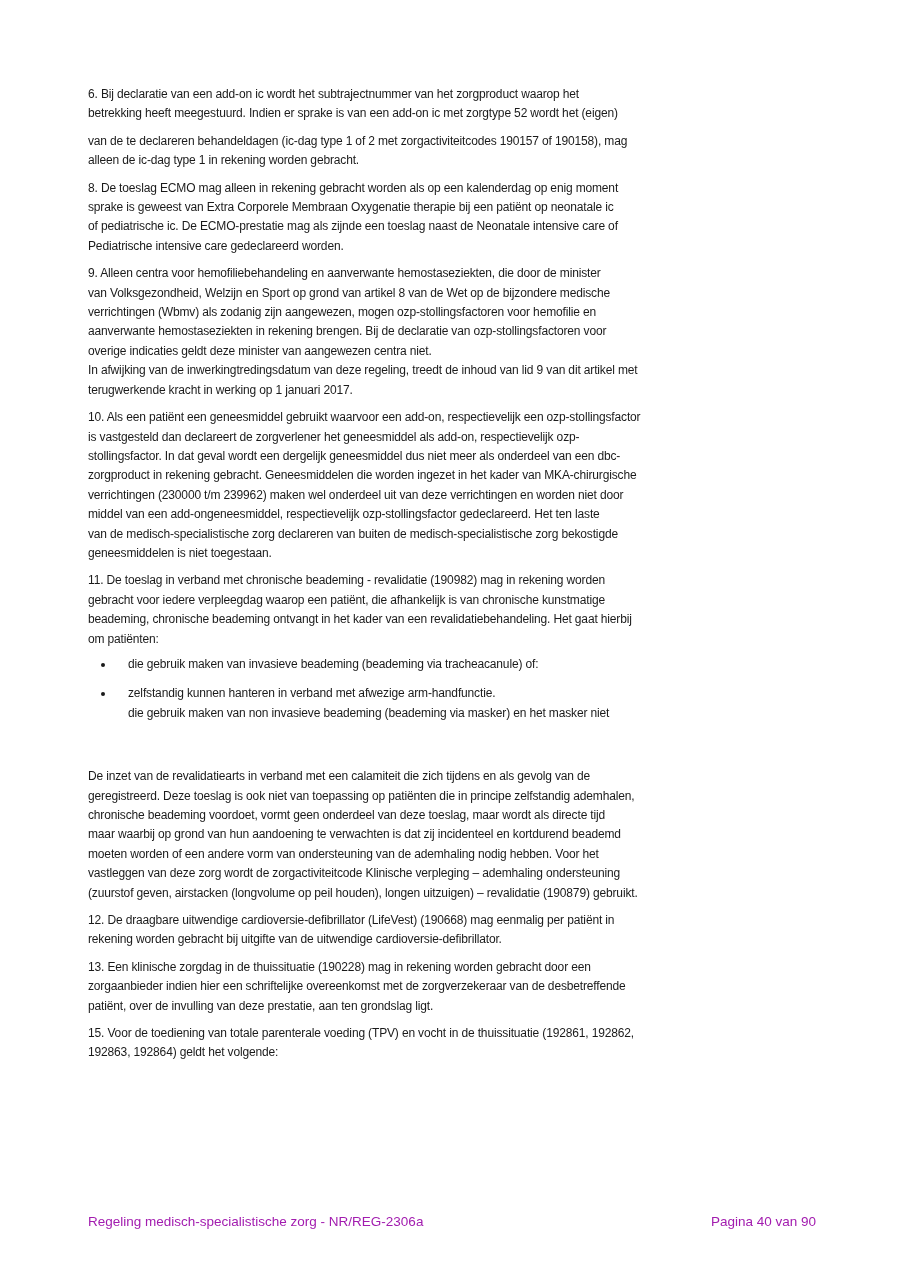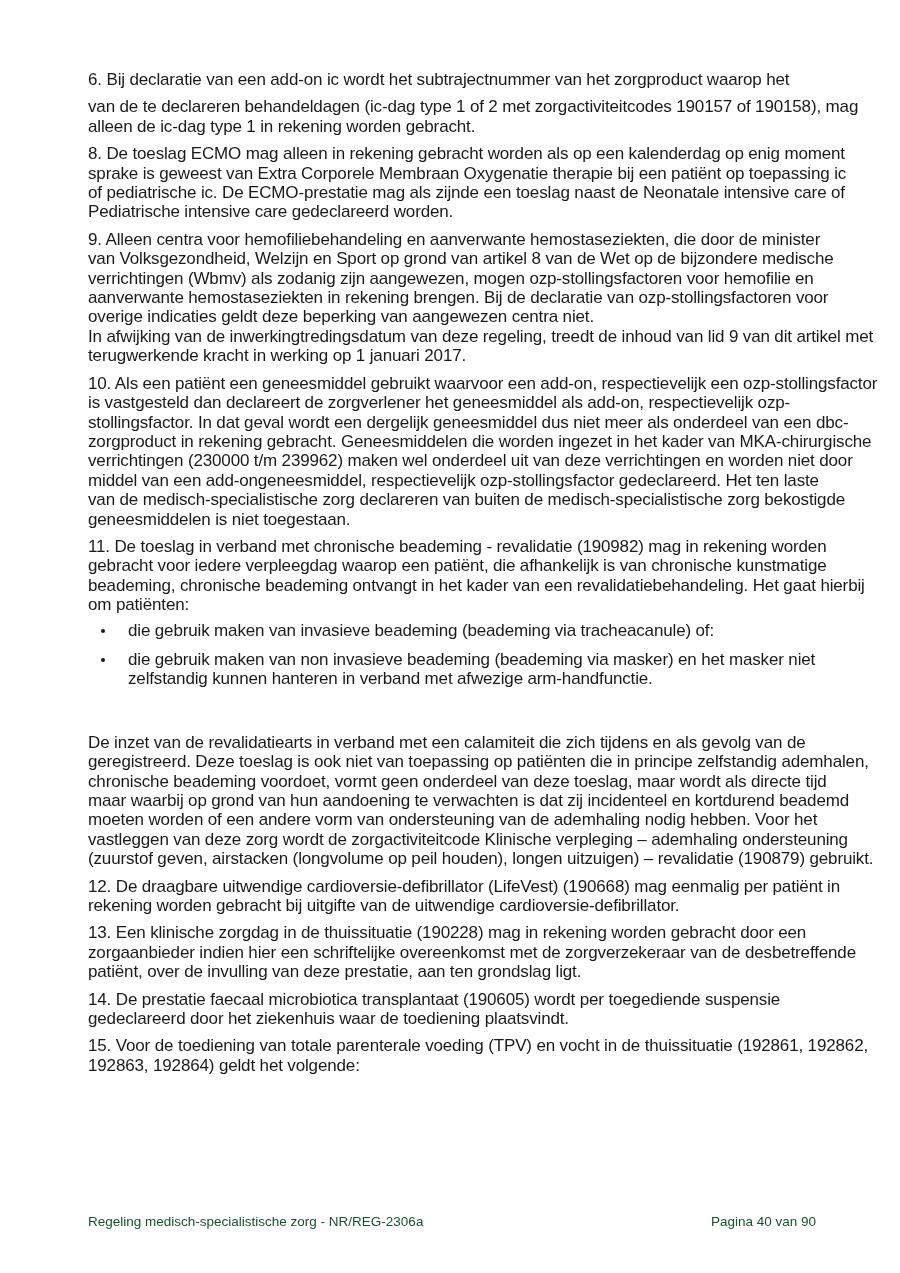--- a/index.html
+++ b/index.html
@@ -2,62 +2,63 @@
 <html><head>
   <meta charset="utf-8">
   <style>
     html, body { margin: 0; padding: 0; background: #ffffff; }
     body { width: 900px; height: 1273px; position: relative; overflow: hidden; }
     .page {
       position: absolute; left: 0; top: 0; width: 900px; height: 1273px; background: #ffffff;
       font-family: "Liberation Sans", sans-serif; color: #1a1a1a;
     }
     .content {
-      position: absolute; left: 88px; top: 70px; width: 740px;
-      font-size: 17px; line-height: 19.4px; letter-spacing: -0.15px;
+      position: absolute; left: 88px; top: 85px; width: 740px;
+      font-size: 12px; line-height: 19.4px; letter-spacing: -0.15px;
     }
     .para { margin: 0 0 8px 0; }
     .line { display: block; white-space: nowrap; }
     .bullets { list-style: none; margin: 6px 0 16px 0; padding: 0; }
     .bullet { position: relative; padding-left: 40px; margin-bottom: 10px; }
     .bullet-dot {
       position: absolute; left: 13px; top: 8px; width: 4px; height: 4px;
       border-radius: 50%; background: #1a1a1a;
     }
     .gap-after-list { height: 20px; }
     .footer {
       position: absolute; left: 88px; top: 1213px; width: 728px;
-      font-size: 13.5px; line-height: 18px; color: #14532d;
+      font-size: 13.5px; line-height: 18px; color: #a21caf;
       display: flex; justify-content: space-between;
     }
   </style>
 </head>
 <body>
 
 <div class="page">
   <div class="content" id="content">
       <div class="para">
         <span class="line">6. Bij declaratie van een add-on ic wordt het subtrajectnummer van het zorgproduct waarop het</span>
+        <span class="line">betrekking heeft meegestuurd. Indien er sprake is van een add-on ic met zorgtype 52 wordt het (eigen)</span>
       </div>
       <div class="para">
         <span class="line">van de te declareren behandeldagen (ic-dag type 1 of 2 met zorgactiviteitcodes 190157 of 190158), mag</span>
         <span class="line">alleen de ic-dag type 1 in rekening worden gebracht.</span>
       </div>
       <div class="para">
         <span class="line">8. De toeslag ECMO mag alleen in rekening gebracht worden als op een kalenderdag op enig moment</span>
-        <span class="line">sprake is geweest van Extra Corporele Membraan Oxygenatie therapie bij een patiënt op toepassing ic</span>
+        <span class="line">sprake is geweest van Extra Corporele Membraan Oxygenatie therapie bij een patiënt op neonatale ic</span>
         <span class="line">of pediatrische ic. De ECMO-prestatie mag als zijnde een toeslag naast de Neonatale intensive care of</span>
         <span class="line">Pediatrische intensive care gedeclareerd worden.</span>
       </div>
       <div class="para">
         <span class="line">9. Alleen centra voor hemofiliebehandeling en aanverwante hemostaseziekten, die door de minister</span>
         <span class="line">van Volksgezondheid, Welzijn en Sport op grond van artikel 8 van de Wet op de bijzondere medische</span>
         <span class="line">verrichtingen (Wbmv) als zodanig zijn aangewezen, mogen ozp-stollingsfactoren voor hemofilie en</span>
         <span class="line">aanverwante hemostaseziekten in rekening brengen. Bij de declaratie van ozp-stollingsfactoren voor</span>
-        <span class="line">overige indicaties geldt deze beperking van aangewezen centra niet.</span>
+        <span class="line">overige indicaties geldt deze minister van aangewezen centra niet.</span>
         <span class="line">In afwijking van de inwerkingtredingsdatum van deze regeling, treedt de inhoud van lid 9 van dit artikel met</span>
         <span class="line">terugwerkende kracht in werking op 1 januari 2017.</span>
       </div>
       <div class="para">
         <span class="line">10. Als een patiënt een geneesmiddel gebruikt waarvoor een add-on, respectievelijk een ozp-stollingsfactor</span>
         <span class="line">is vastgesteld dan declareert de zorgverlener het geneesmiddel als add-on, respectievelijk ozp-</span>
         <span class="line">stollingsfactor. In dat geval wordt een dergelijk geneesmiddel dus niet meer als onderdeel van een dbc-</span>
         <span class="line">zorgproduct in rekening gebracht. Geneesmiddelen die worden ingezet in het kader van MKA-chirurgische</span>
         <span class="line">verrichtingen (230000 t/m 239962) maken wel onderdeel uit van deze verrichtingen en worden niet door</span>
         <span class="line">middel van een add-ongeneesmiddel, respectievelijk ozp-stollingsfactor gedeclareerd. Het ten laste</span>
@@ -69,22 +70,22 @@
         <span class="line">gebracht voor iedere verpleegdag waarop een patiënt, die afhankelijk is van chronische kunstmatige</span>
         <span class="line">beademing, chronische beademing ontvangt in het kader van een revalidatiebehandeling. Het gaat hierbij</span>
         <span class="line">om patiënten:</span>
         <ul class="bullets">
           <li class="bullet">
             <span class="bullet-dot"></span>
             <span class="line">die gebruik maken van invasieve beademing (beademing via tracheacanule) of:</span>
           </li>
           <li class="bullet">
             <span class="bullet-dot"></span>
+            <span class="line">zelfstandig kunnen hanteren in verband met afwezige arm-handfunctie.</span>
             <span class="line">die gebruik maken van non invasieve beademing (beademing via masker) en het masker niet</span>
-            <span class="line">zelfstandig kunnen hanteren in verband met afwezige arm-handfunctie.</span>
           </li>
         </ul>
         <div class="gap-after-list"></div>
       </div>
       <div class="para">
         <span class="line">De inzet van de revalidatiearts in verband met een calamiteit die zich tijdens en als gevolg van de</span>
         <span class="line">geregistreerd. Deze toeslag is ook niet van toepassing op patiënten die in principe zelfstandig ademhalen,</span>
         <span class="line">chronische beademing voordoet, vormt geen onderdeel van deze toeslag, maar wordt als directe tijd</span>
         <span class="line">maar waarbij op grond van hun aandoening te verwachten is dat zij incidenteel en kortdurend beademd</span>
         <span class="line">moeten worden of een andere vorm van ondersteuning van de ademhaling nodig hebben. Voor het</span>
@@ -94,24 +95,20 @@
       <div class="para">
         <span class="line">12. De draagbare uitwendige cardioversie-defibrillator (LifeVest) (190668) mag eenmalig per patiënt in</span>
         <span class="line">rekening worden gebracht bij uitgifte van de uitwendige cardioversie-defibrillator.</span>
       </div>
       <div class="para">
         <span class="line">13. Een klinische zorgdag in de thuissituatie (190228) mag in rekening worden gebracht door een</span>
         <span class="line">zorgaanbieder indien hier een schriftelijke overeenkomst met de zorgverzekeraar van de desbetreffende</span>
         <span class="line">patiënt, over de invulling van deze prestatie, aan ten grondslag ligt.</span>
       </div>
       <div class="para">
-        <span class="line">14. De prestatie faecaal microbiotica transplantaat (190605) wordt per toegediende suspensie</span>
-        <span class="line">gedeclareerd door het ziekenhuis waar de toediening plaatsvindt.</span>
-      </div>
-      <div class="para">
         <span class="line">15. Voor de toediening van totale parenterale voeding (TPV) en vocht in de thuissituatie (192861, 192862,</span>
         <span class="line">192863, 192864) geldt het volgende:</span>
       </div>
     </div>
   <div class="footer">
     <span>Regeling medisch-specialistische zorg - NR/REG-2306a</span>
     <span>Pagina 40 van 90</span>
   </div>
 </div>
 

